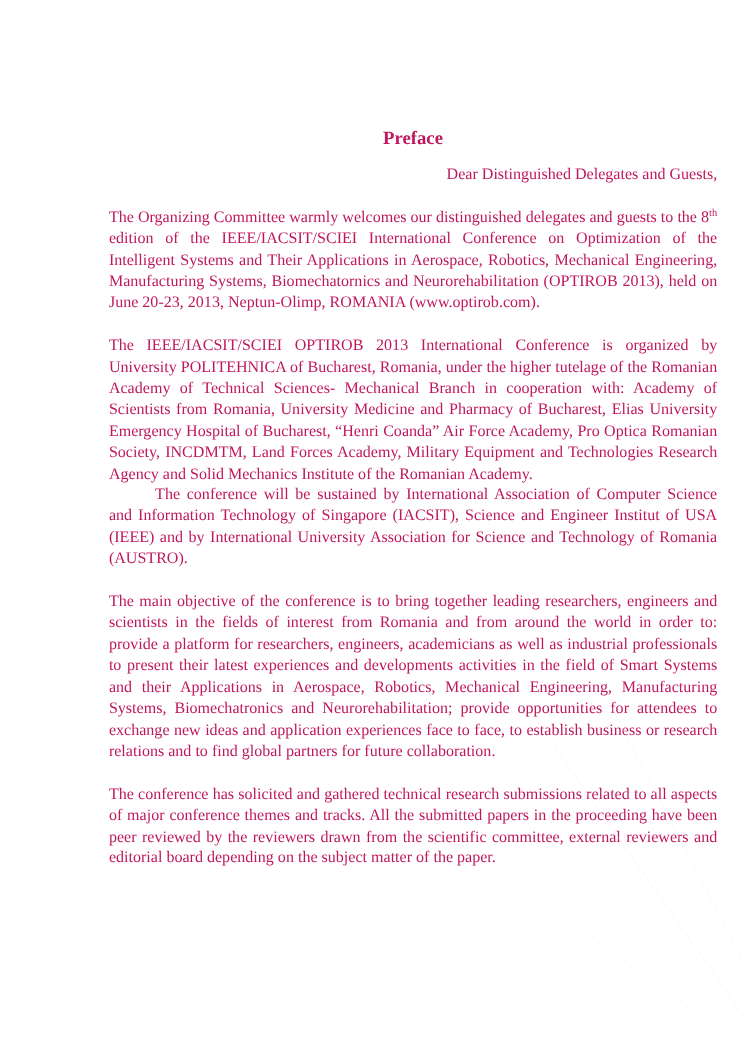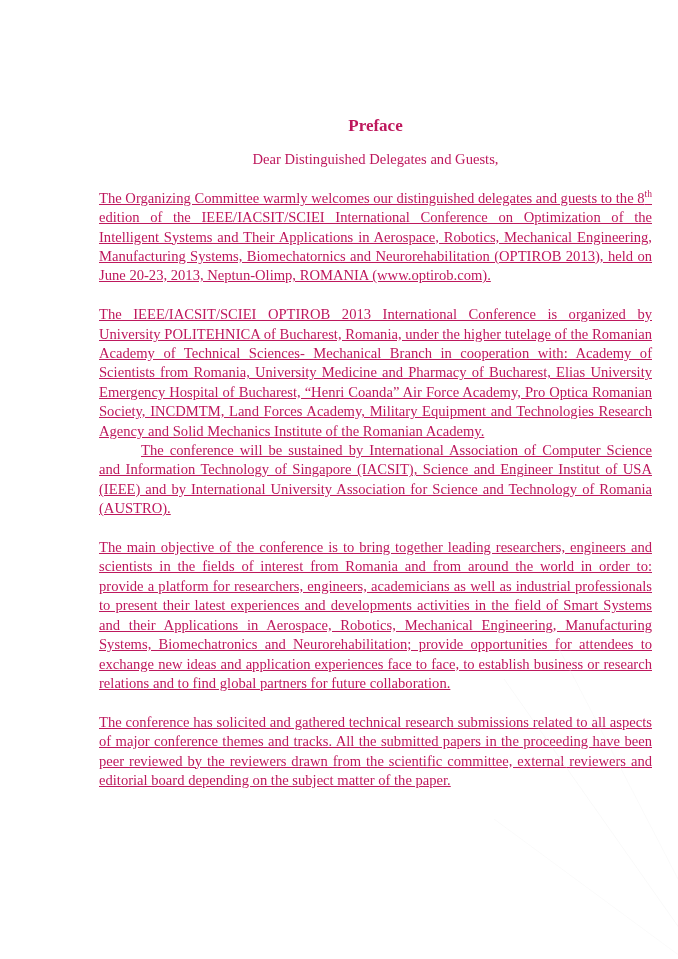--- a/index.html
+++ b/index.html
@@ -23,26 +23,25 @@
   }
   .doc-title {
     text-align: center;
     font-size: 17px;
     font-weight: bold;
     line-height: 20px;
     margin: 0 0 14px 0;
   }
   .salutation {
     margin: 0 0 19.4px 0;
-    text-align: center;
+    text-align: right;
   }
   .para {
     text-align: justify;
     margin: 0 0 19.4px 0;
-    text-decoration: underline;
   }
   .para p {
     margin: 0;
     text-align: justify;
   }
   .indent-first {
     text-indent: 42px;
   }
   sup.ord {
     font-size: 9.5px;

